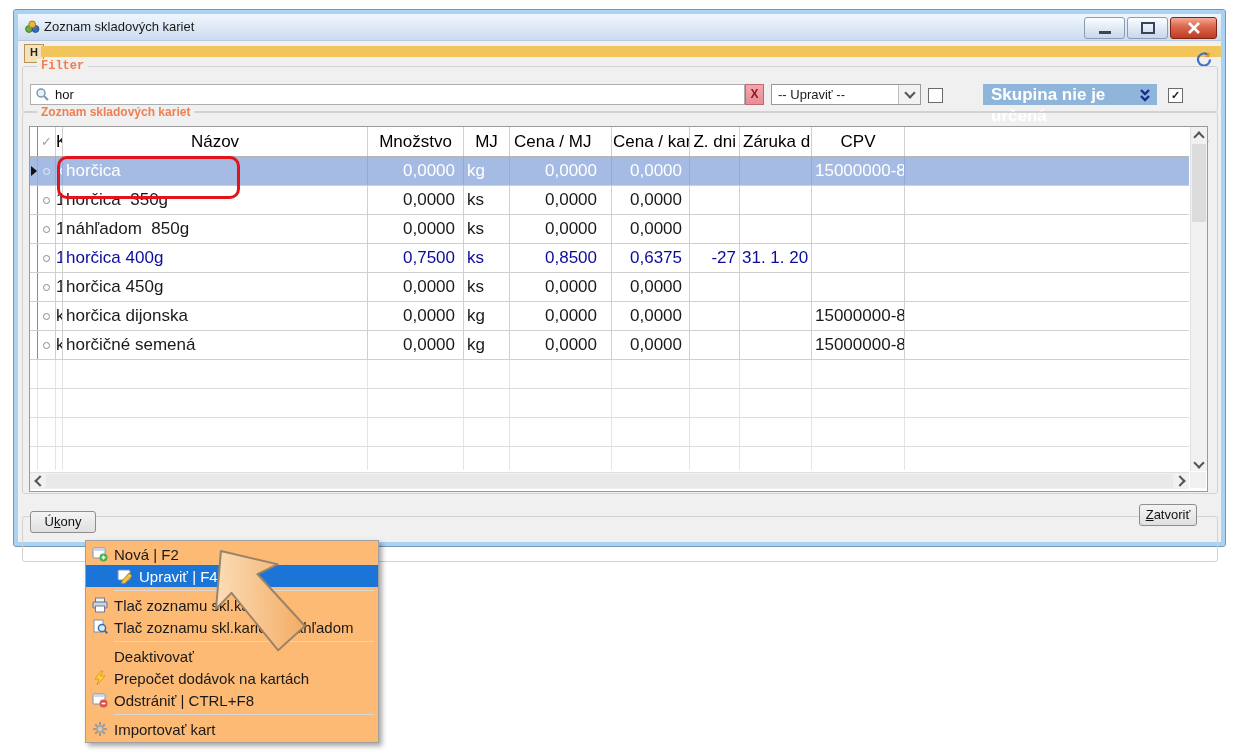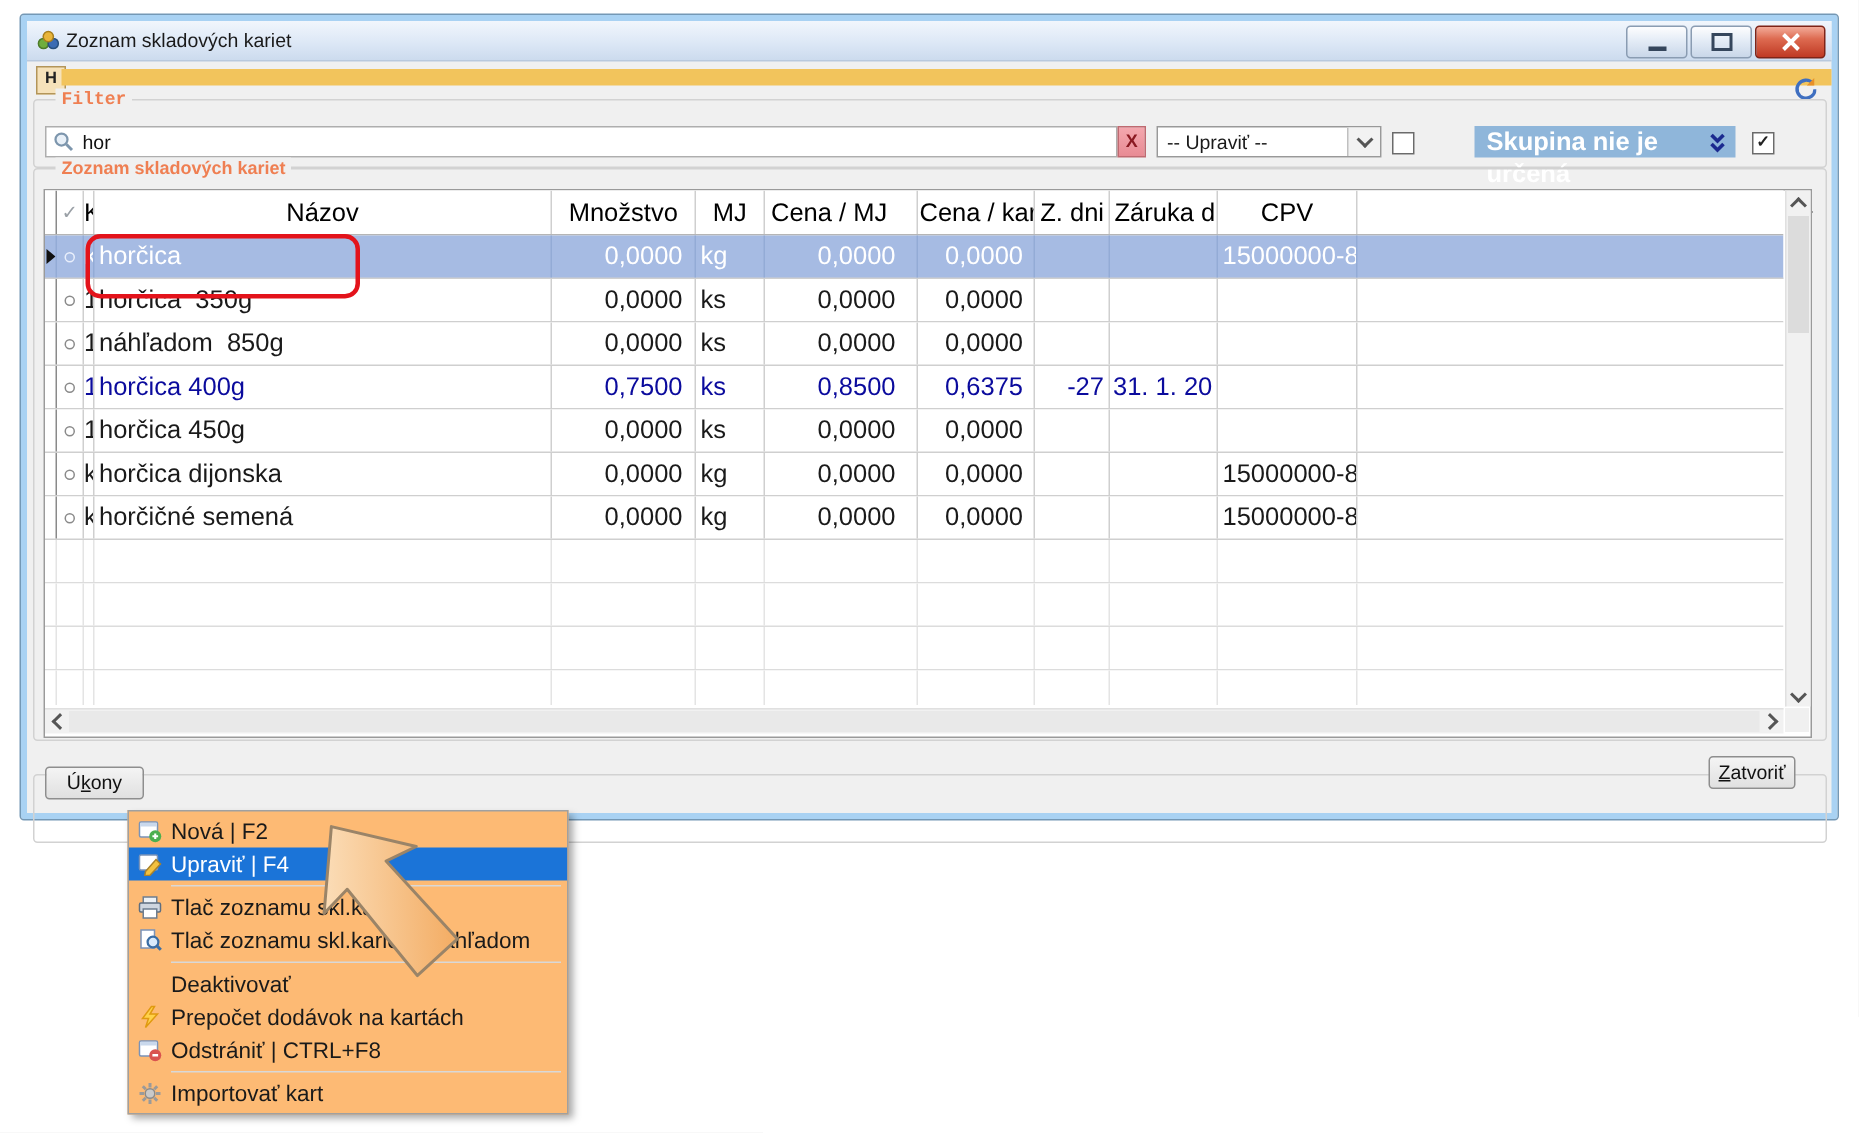--- a/index.html
+++ b/index.html
@@ -107,21 +107,21 @@
   .btn{position:absolute;height:22px;background:linear-gradient(#f4f4f4,#e0e0e0);border:1px solid #8e8e8e;
        border-radius:3px;font-size:13px;text-align:center;box-sizing:border-box;line-height:20px;color:#111;}
   #ukony{left:12px;top:497px;width:66px;}
   #zatvorit{left:1121px;top:490px;width:58px;}
   .key{text-decoration:underline;}
 
   
   #menu{position:absolute;left:85px;top:519px;width:292px;background:#fdba74;border:1px solid #a0a0a0;
         box-shadow:3px 3px 5px rgba(0,0,0,.35);z-index:50;padding:2px 0;margin-top:21px;}
   .mitem{height:22px;display:flex;align-items:center;font-size:15px;}
-  .mitem.selm{background:#1b74d8;color:#fff;}
+  .mitem.selm{background:#1b74d8;color:#fff;padding-left:25px;}
   .mi{width:20px;margin-left:4px;display:flex;justify-content:center;}
   .ml{margin-left:4px;white-space:pre;}
   .msep{height:1px;background:#d8d8d8;margin:3px 4px 3px 28px;}
 
   
   #annotation{position:absolute;left:57px;top:156px;width:177px;height:37px;border:3px solid #e3131b;
        border-radius:10px;z-index:40;pointer-events:none;}
   #cursor{position:absolute;left:205px;top:538px;z-index:60;pointer-events:none;}
 </style>
 </head>

